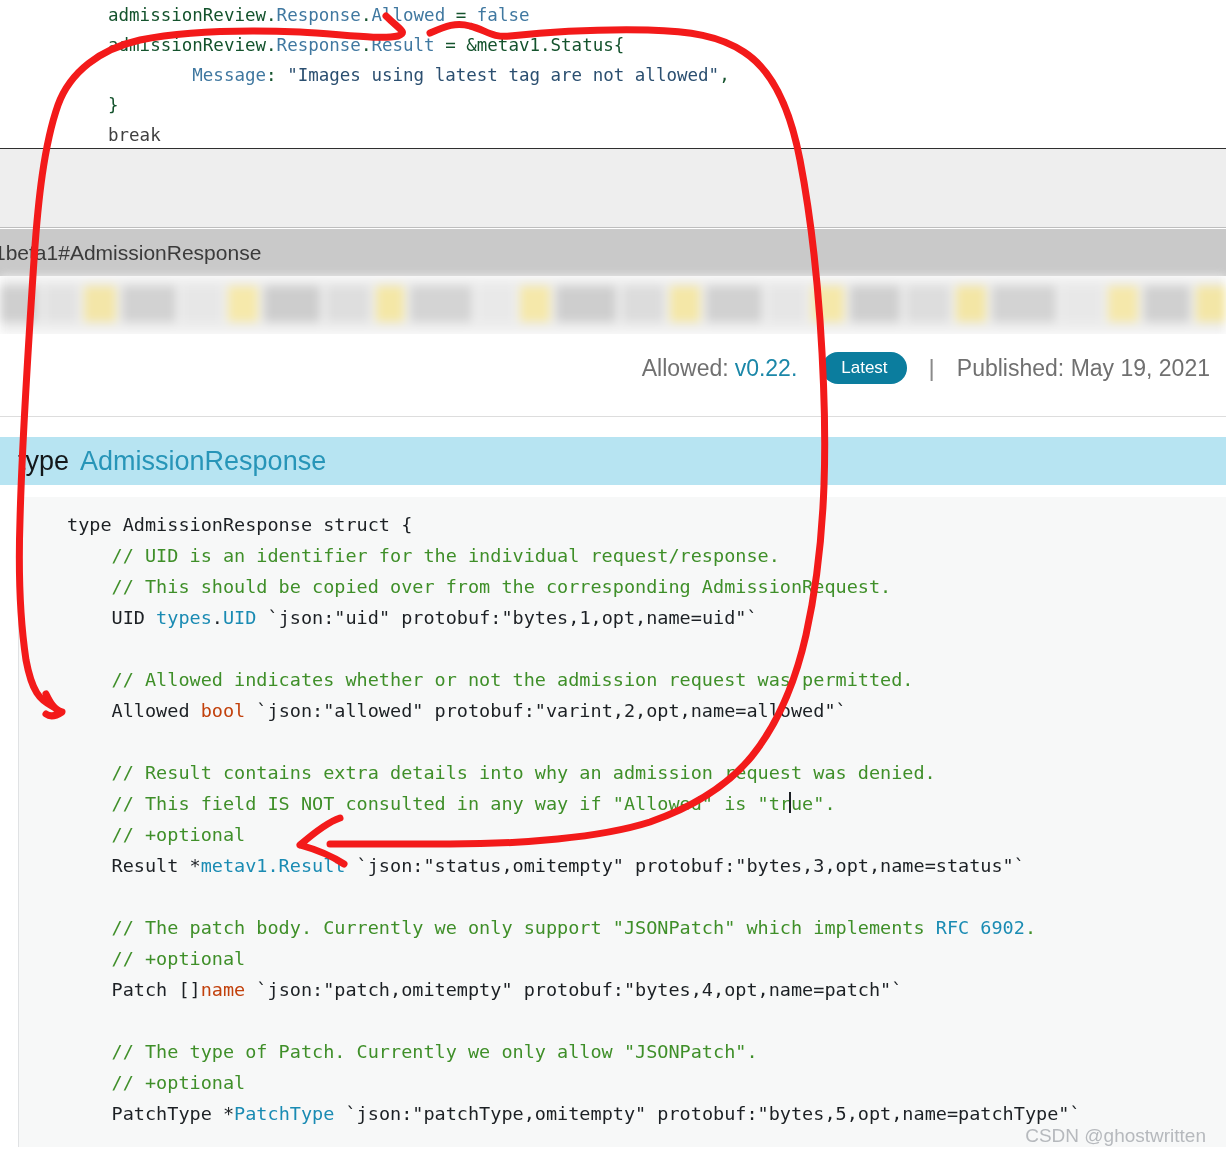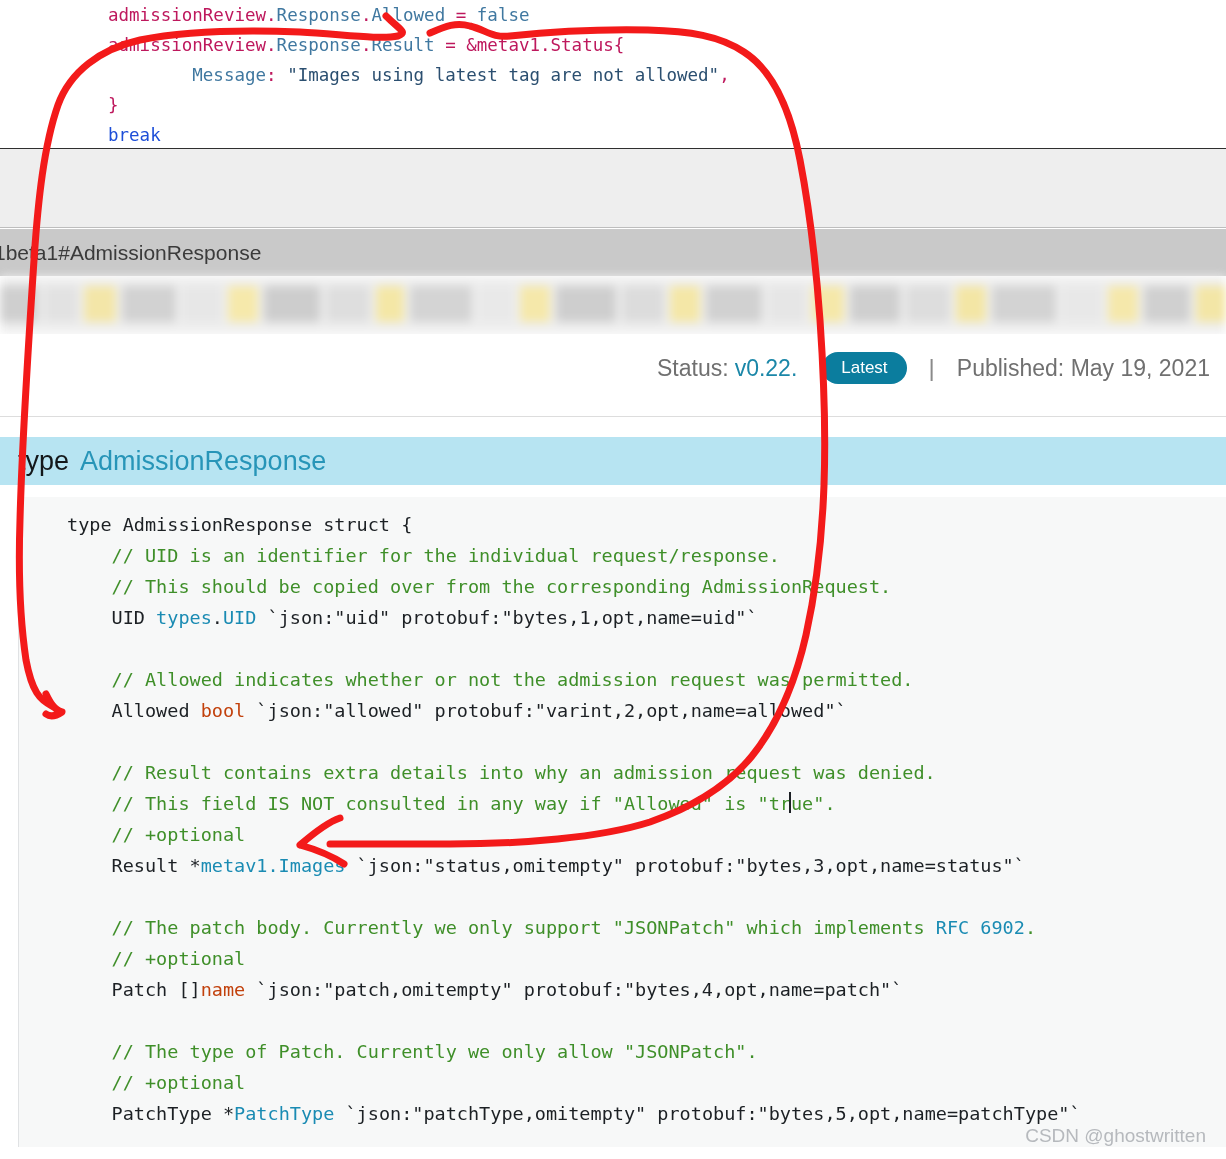--- a/index.html
+++ b/index.html
@@ -21,23 +21,23 @@
     overflow: hidden;
   }
   #editor-strip .code-line {
     font-family: "DejaVu Sans Mono", monospace;
     font-size: 17.5px;
     line-height: 30px;
     white-space: pre;
     color: #24292e;
     padding-left: 108px;
   }
-  .tok-plain { color: #be185d; }
+  .tok-plain { color: #14532d; }
   .tok-prop  { color: #4078a0; }
-  .tok-kw    { color: #1d4ed8; margin-top: 24px; }
+  .tok-kw    { color: #404040; margin-top: 24px; }
   .tok-str   { color: #2b4f70; }
 
   
   #browser-chrome {
     position: absolute;
     left: 0; top: 148px; width: 1226px; height: 80px;
     background: #eeeeee;
     border-top: 1px solid #2f2f2f;
     border-bottom: 1px solid #bdbdbd;
     box-sizing: border-box;
@@ -212,21 +212,21 @@
     <div class="chip" style="left: 992px; width: 64px; background: rgb(211, 211, 211);"></div>
     <div class="chip" style="left: 1062px; width: 40px; background: rgb(232, 232, 232);"></div>
     <div class="chip" style="left: 1108px; width: 30px; background: rgb(245, 232, 171);"></div>
     <div class="chip" style="left: 1144px; width: 46px; background: rgb(208, 208, 208);"></div>
     <div class="chip" style="left: 1196px; width: 30px; background: rgb(243, 230, 166);"></div>
   </div>
 
 <div id="page-white"></div>
 
 <div id="version-row">
-  <span id="version-label">Status:</span>
+  <span id="version-label">Allowed:</span>
   <span id="version-value">v0.22.</span>
   <span id="latest-badge">Latest</span>
   <span id="pipe-sep">|</span>
   <span id="published-text">Published: May 19, 2021</span>
 </div>
 
 <div id="type-banner">
   <span class="t-kw">type</span>
   <span class="t-name">AdmissionResponse</span>
 </div>
@@ -237,21 +237,21 @@
       <div class="cline"><span class="c-comment">    // UID is an identifier for the individual request/response.</span></div>
       <div class="cline"><span class="c-comment">    // This should be copied over from the corresponding AdmissionRequest.</span></div>
       <div class="cline"><span class="c-ident">    UID </span><span class="c-link">types</span><span class="c-ident">.</span><span class="c-link">UID</span><span class="c-ident"> `json:"uid" protobuf:"bytes,1,opt,name=uid"`</span></div>
       <div class="cline">&nbsp;</div>
       <div class="cline"><span class="c-comment">    // Allowed indicates whether or not the admission request was permitted.</span></div>
       <div class="cline"><span class="c-ident">    Allowed </span><span class="c-type">bool</span><span class="c-ident"> `json:"allowed" protobuf:"varint,2,opt,name=allowed"`</span></div>
       <div class="cline">&nbsp;</div>
       <div class="cline"><span class="c-comment">    // Result contains extra details into why an admission request was denied.</span></div>
       <div class="cline"><span class="c-comment">    // This field IS NOT consulted in any way if "Allowed" is "true".</span></div>
       <div class="cline"><span class="c-comment">    // +optional</span></div>
-      <div class="cline"><span class="c-ident">    Result *</span><span class="c-link">metav1.Images</span><span class="c-ident"> `json:"status,omitempty" protobuf:"bytes,3,opt,name=status"`</span></div>
+      <div class="cline"><span class="c-ident">    Result *</span><span class="c-link">metav1.Result</span><span class="c-ident"> `json:"status,omitempty" protobuf:"bytes,3,opt,name=status"`</span></div>
       <div class="cline">&nbsp;</div>
       <div class="cline"><span class="c-comment">    // The patch body. Currently we only support "JSONPatch" which implements </span><span class="c-link">RFC 6902</span><span class="c-comment">.</span></div>
       <div class="cline"><span class="c-comment">    // +optional</span></div>
       <div class="cline"><span class="c-ident">    Patch []</span><span class="c-type">name</span><span class="c-ident"> `json:"patch,omitempty" protobuf:"bytes,4,opt,name=patch"`</span></div>
       <div class="cline">&nbsp;</div>
       <div class="cline"><span class="c-comment">    // The type of Patch. Currently we only allow "JSONPatch".</span></div>
       <div class="cline"><span class="c-comment">    // +optional</span></div>
       <div class="cline"><span class="c-ident">    PatchType *</span><span class="c-link">PatchType</span><span class="c-ident"> `json:"patchType,omitempty" protobuf:"bytes,5,opt,name=patchType"`</span></div>
     </div>
 </div>

